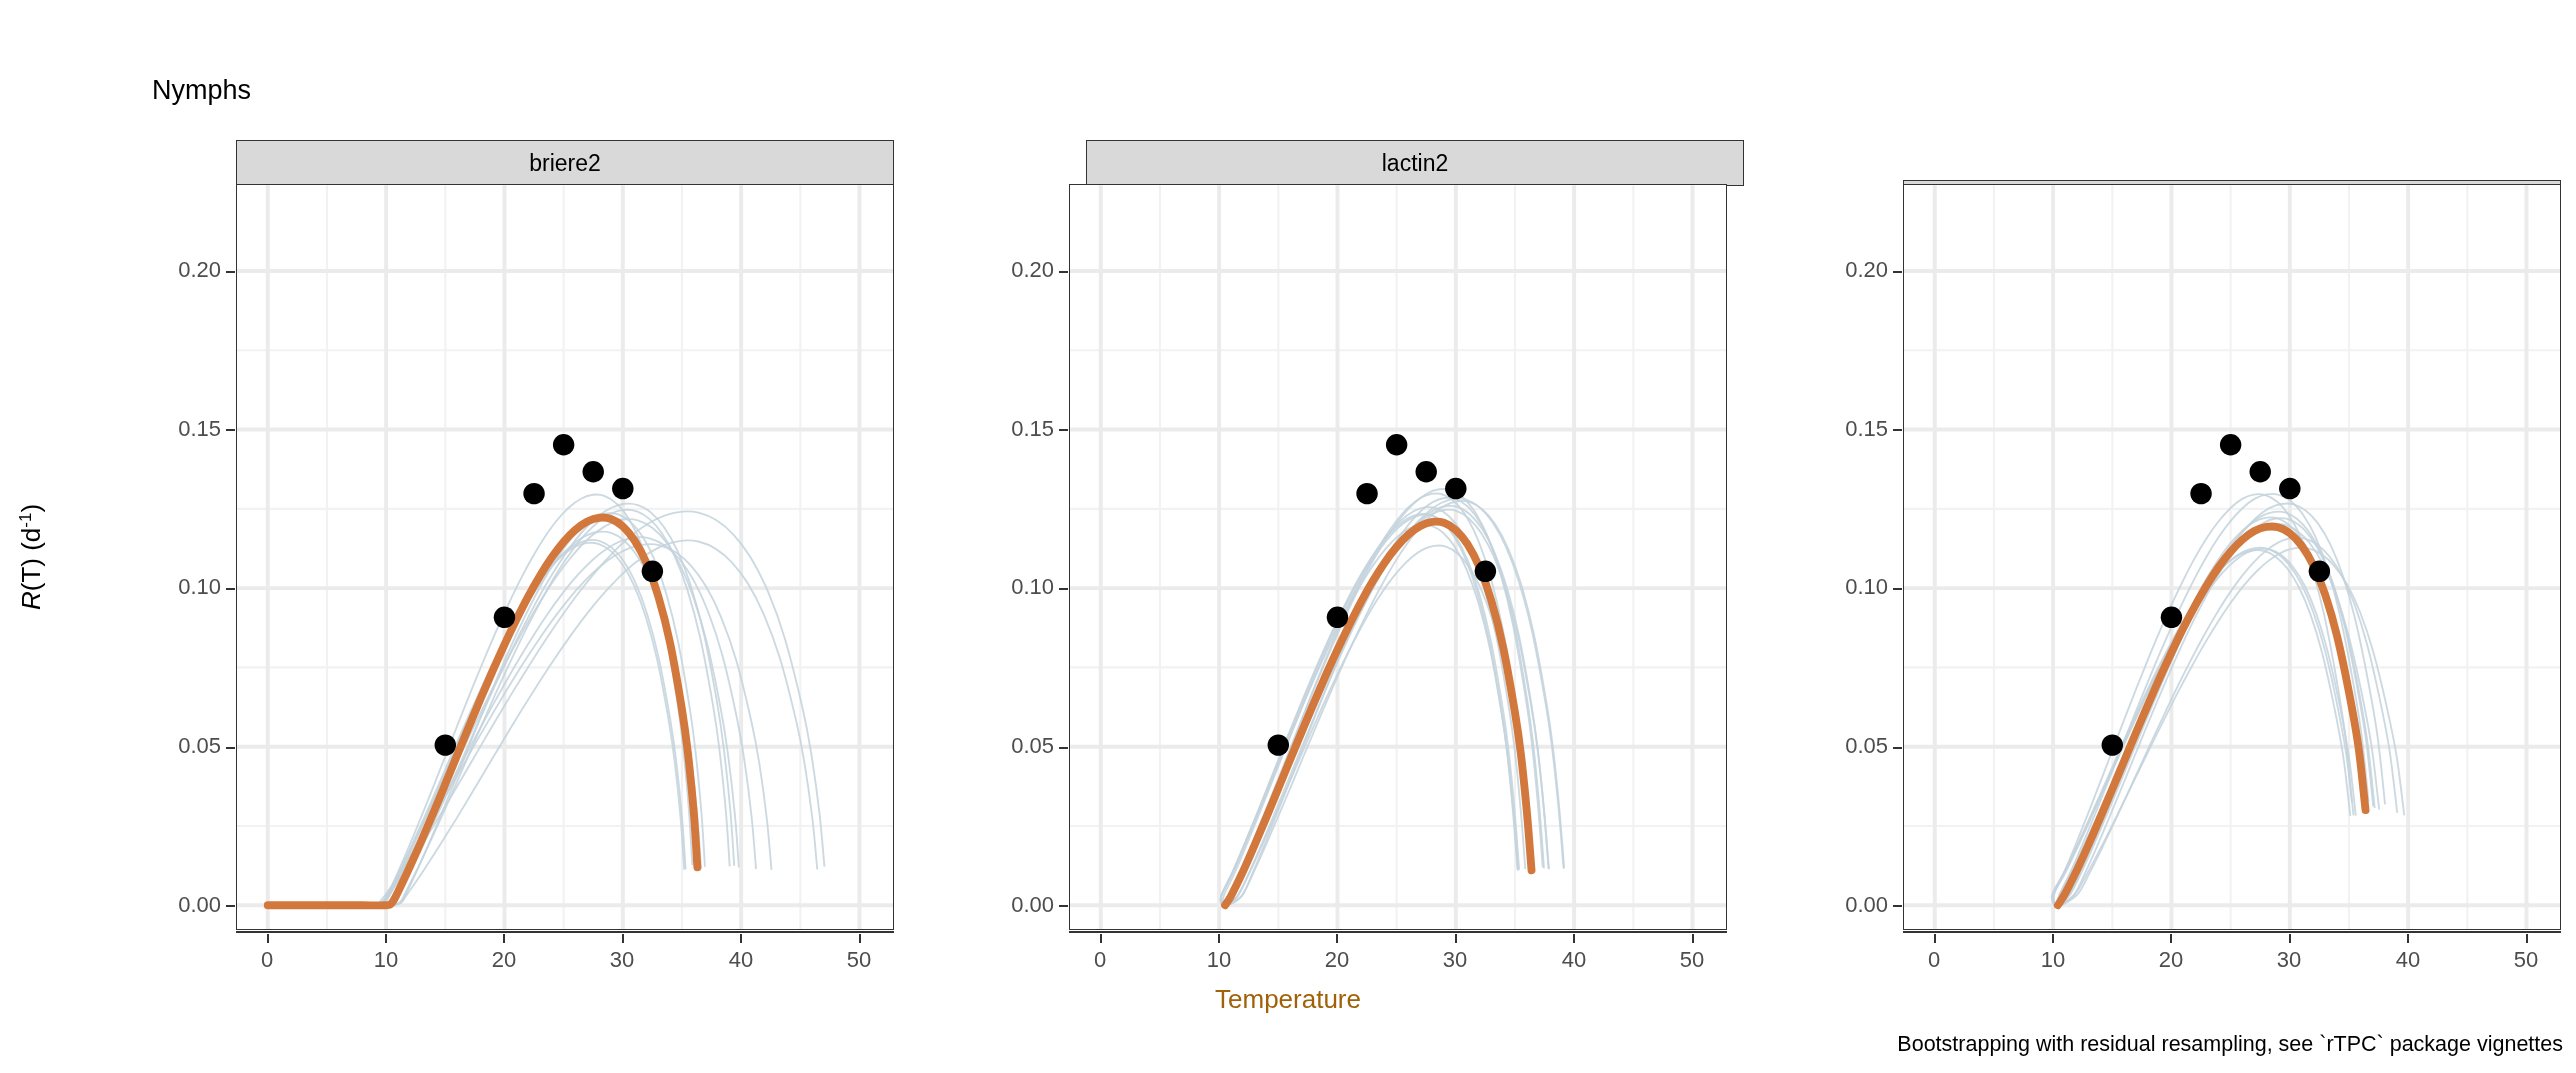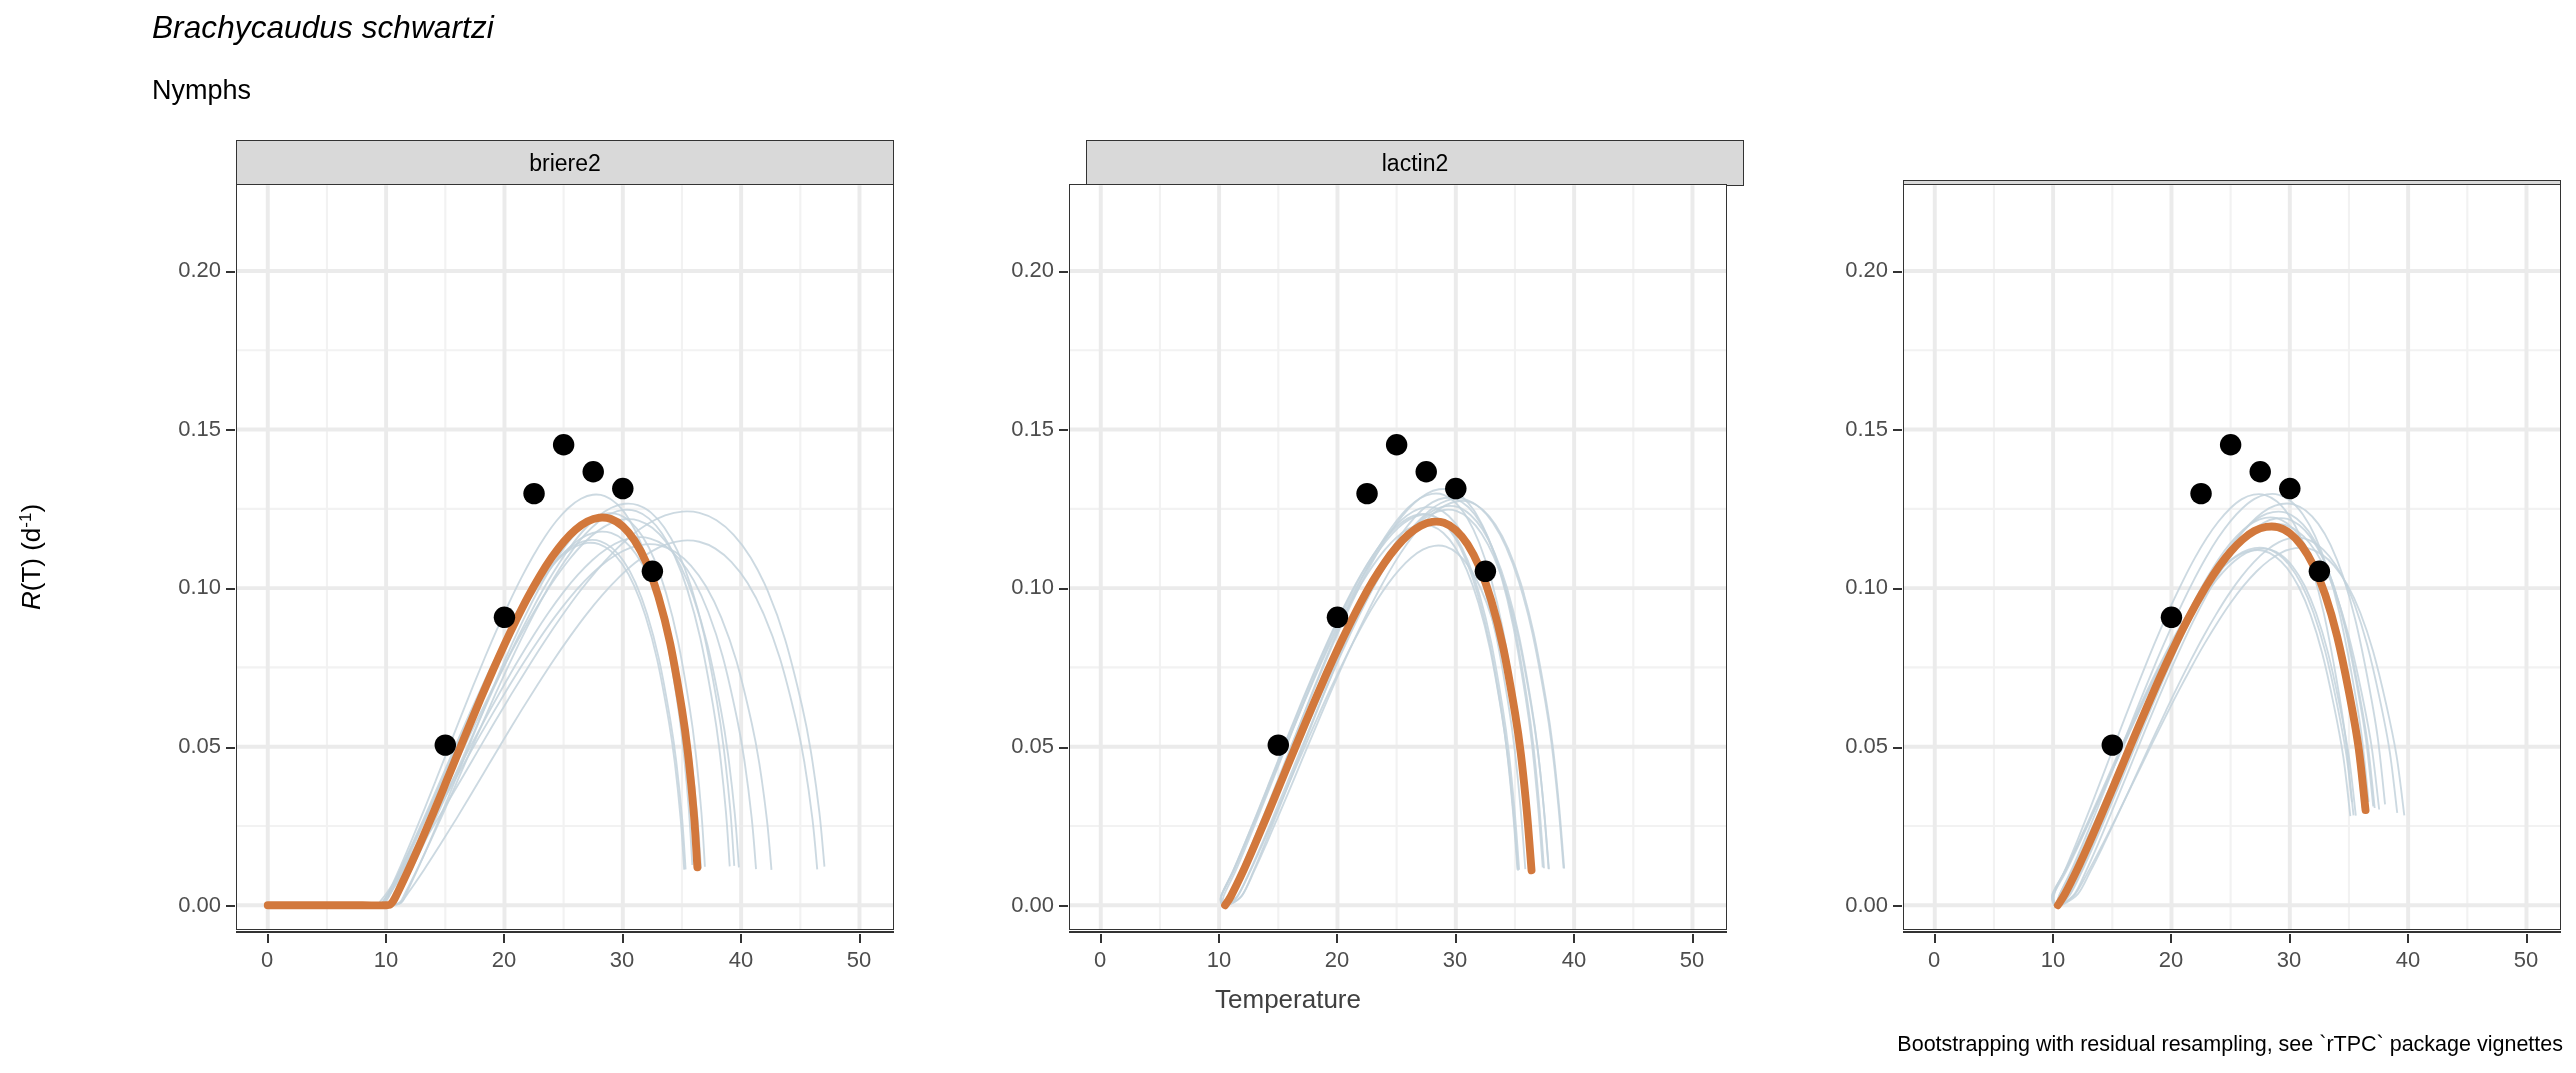--- a/index.html
+++ b/index.html
@@ -3,21 +3,21 @@
 <meta charset="utf-8">
 <style>
   html,body{margin:0;padding:0;background:#ffffff;}
   body{width:2576px;height:1073px;font-family:"Liberation Sans",sans-serif;overflow:hidden;position:relative;}
 
   #plot-root{position:absolute;left:0;top:0;width:2576px;height:1073px;background:#ffffff;}
 
   .plot-title{position:absolute;left:152px;top:8.6px;font-size:31.5px;font-style:italic;color:#000;white-space:nowrap;letter-spacing:0.1px;}
   .plot-subtitle{position:absolute;left:152px;top:75px;font-size:27px;color:#000;white-space:nowrap;}
   .plot-caption{position:absolute;right:13px;bottom:15.7px;font-size:21.5px;color:#000;white-space:nowrap;}
-  .axis-title-x{position:absolute;left:0;top:984px;width:2576px;text-align:center;font-size:26px;color:#404040;}
+  .axis-title-x{position:absolute;left:0;top:984px;width:2576px;text-align:center;font-size:26px;color:#a16207;}
   .axis-title-y{position:absolute;left:0;top:0;font-size:26px;color:#000;white-space:nowrap;
       transform-origin:0 0;}
   .axis-title-y em{font-style:italic;}
   .axis-title-y sup{font-size:17px;vertical-align:super;}
 
   .facet{position:absolute;top:140px;}
   .strip{position:absolute;left:0;top:0;height:46px;background:#D9D9D9;border:1.9px solid #333333;
      box-sizing:border-box;display:flex;align-items:center;justify-content:center;}
   .strip-label{font-size:23px;color:#000;}
 
@@ -28,21 +28,20 @@
   .xtick-lab{position:absolute;font-size:22px;color:#4D4D4D;text-align:center;white-space:nowrap;}
   .ytick-mark{position:absolute;height:1.9px;width:9.3px;background:#333333;}
   .xtick-mark{position:absolute;width:1.9px;height:9.3px;background:#333333;}
   .axis-line-x{position:absolute;height:2.1px;background:#333333;}
 </style>
 </head>
 <body>
 
 <div id="plot-root">
 
-  <div class="plot-title">Brachycaudus schwartzi</div>
   <div class="plot-subtitle">Nymphs</div>
 
   <div class="axis-title-y" id="y-axis-title" style="transform: translate(31.5px, 557px) rotate(-90deg) translate(-50%, -50%);"><em>R</em>(T) (d<sup>-1</sup>)</div>
 
   <div id="facets">
       <div class="facet" style="left: 152px; width: 743px;">
         <div class="strip" style="left: 84px; width: 658px;">
           <span class="strip-label">briere2</span>
         </div>
         <div class="panel" style="left: 84px; width: 658px; height: 746px;">

